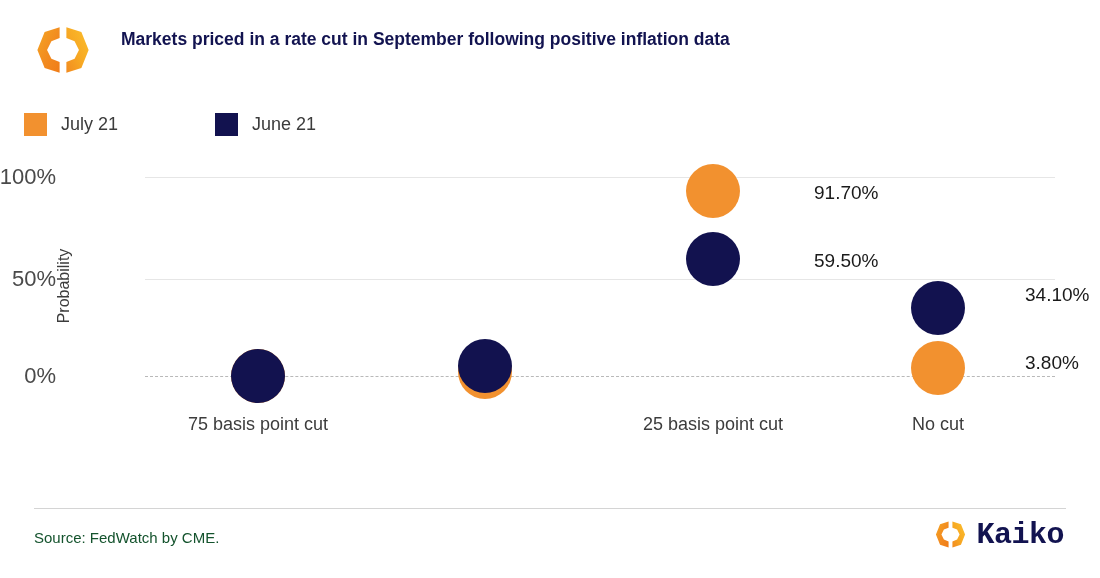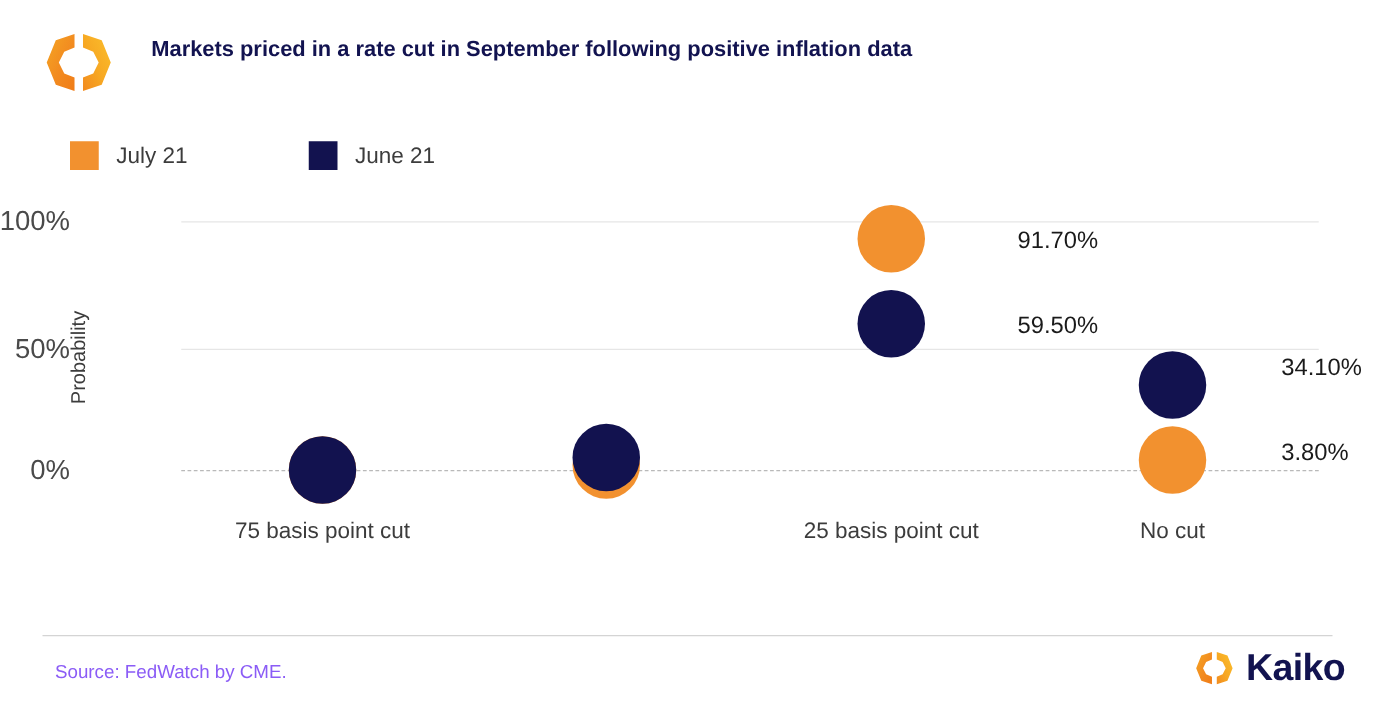--- a/index.html
+++ b/index.html
@@ -46,21 +46,21 @@
     font-size: 17.5px;
     font-weight: bold;
     color: #121350;
     line-height: 1.2;
     white-space: nowrap;
   }
 
   
   #legend {
     position: absolute;
-    left: 56px;
+    left: 24px;
     top: 110px;
     display: flex;
     align-items: center;
     height: 28px;
     text-align: center;
   }
   .legend-item {
     display: flex;
     align-items: center;
   }
@@ -145,33 +145,34 @@
   #footer-rule {
     position: absolute;
     left: 34px;
     top: 508px;
     width: 1032px;
     height: 1px;
     background: #d4d4d4;
   }
   #source-note {
     position: absolute;
-    left: 44px;
+    left: 34px;
     top: 529px;
     font-size: 15px;
-    color: #8b5cf6;
+    color: #14532d;
     white-space: nowrap;
     text-align: right;
   }
   #footer-brand {
     position: absolute;
-    right: 24px;
+    right: 36px;
     top: 518px;
     display: flex;
     align-items: center;
+    font-family: Liberation Mono, monospace;
   }
   #footer-brand-mark {
     width: 33px;
     height: 33px;
     flex: 0 0 auto;
   }
   #footer-brand-name {
     margin-left: 9px;
     font-size: 30px;
     font-weight: bold;

